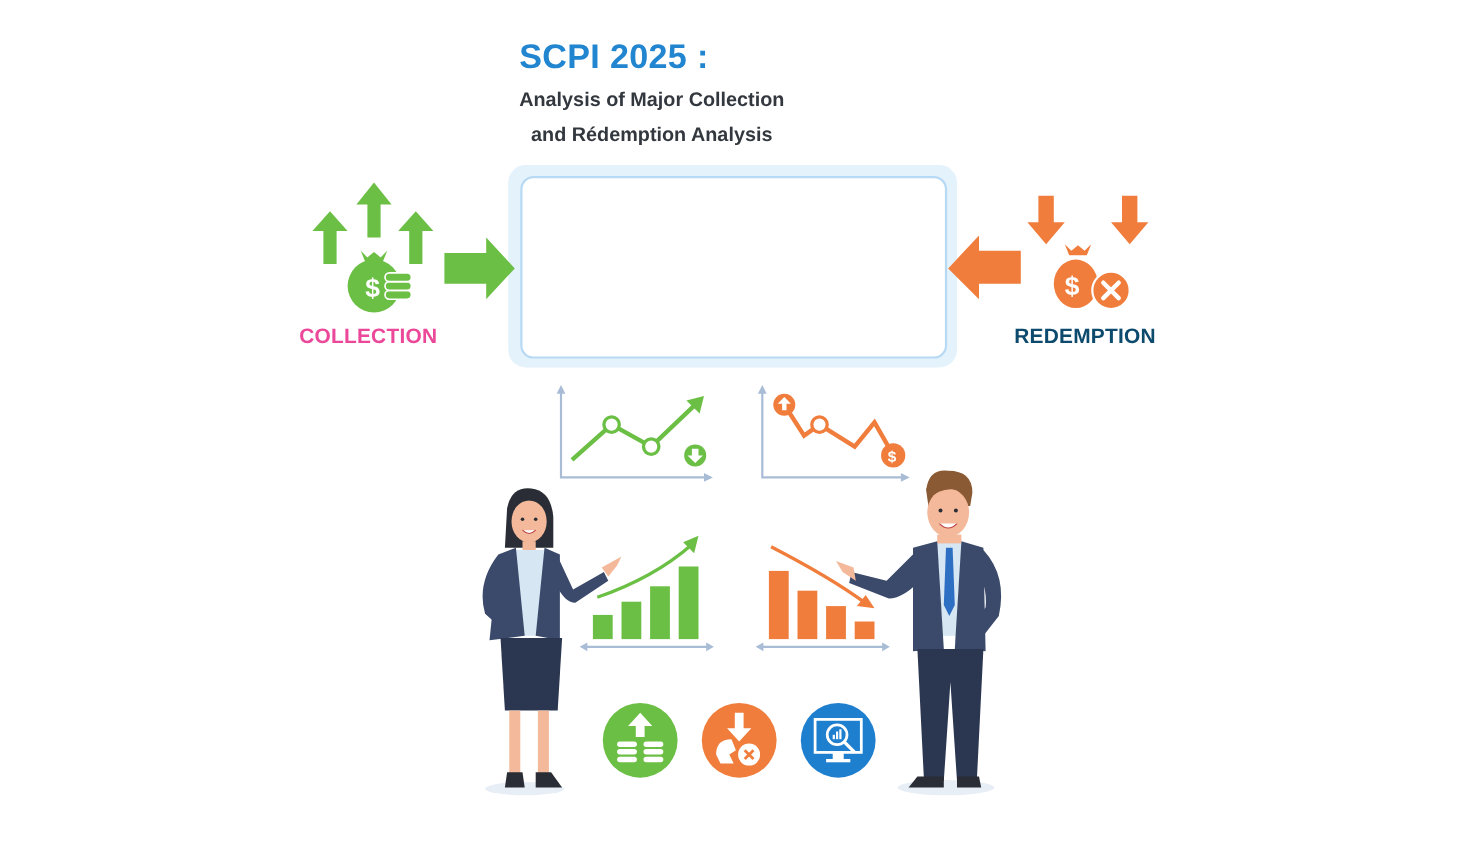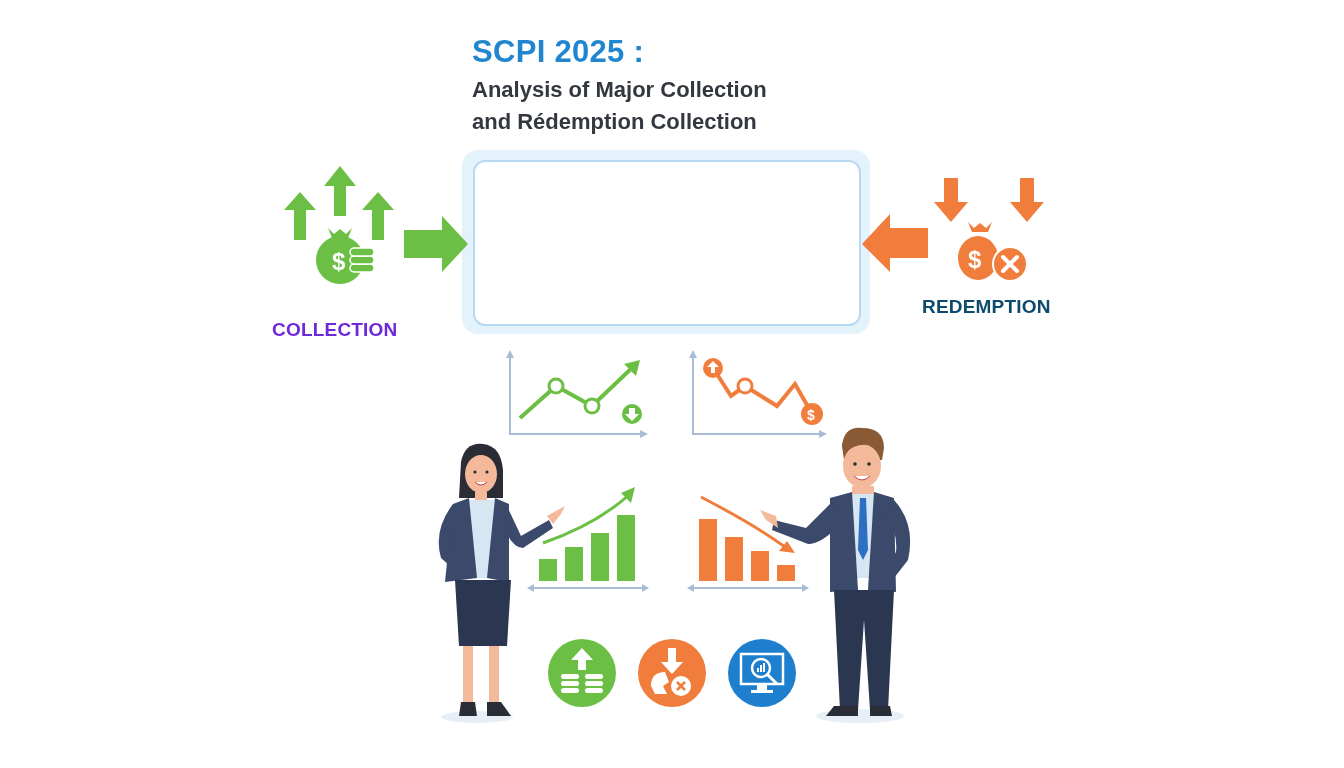--- a/index.html
+++ b/index.html
@@ -1,33 +1,33 @@
 <!DOCTYPE html>
 <html><head>
 <meta charset="utf-8">
 <style>
   html,body{margin:0;padding:0;}
   body{width:1344px;height:768px;background:#ffffff;position:relative;overflow:hidden;font-family:"Liberation Sans","DejaVu Sans",sans-serif;}
-  .abs{position:absolute;}
+  .abs{position:absolute;text-align:center;}
   .title-main{left:472px;top:34px;font-size:31px;font-weight:bold;color:#2185d0;letter-spacing:0.3px;}
-  .title-sub{left:472px;top:74px;font-size:22px;font-weight:bold;color:#33383f;line-height:32px;}
+  .title-sub{left:472px;top:74px;font-size:18px;font-weight:bold;color:#33383f;line-height:32px;}
   .label{font-size:19px;font-weight:bold;letter-spacing:0.2px;}
-  .label-collection{left:272px;top:296px;color:#6d28d9;margin-top:23px;}
+  .label-collection{left:272px;top:296px;color:#ec4899;}
   .label-redemption{left:922px;top:296px;color:#0c4a6e;}
   .center-box-outer{left:462px;top:150px;width:408px;height:184px;background:#e4f2fc;border-radius:16px;}
   .center-box-inner{left:473px;top:160px;width:384px;height:162px;background:#ffffff;border:2px solid #b7d9f3;border-radius:12px;}
   svg{position:absolute;overflow:visible;}
 </style>
 </head>
 <body>
 
 <div class="abs title-main">SCPI 2025 :</div>
 <div class="abs title-sub">
   <div>Analysis of Major Collection</div>
-  <div>and Rédemption Collection</div>
+  <div>and Rédemption Analysis</div>
 </div>
 
 <div class="abs center-box-outer"></div>
 <div class="abs center-box-inner"></div>
 
 <svg style="left:280px;top:160px;" width="200" height="130">
 
   <polygon points="20,32 4,50 14,50 14,80 26,80 26,50 36,50" fill="#6cbf45"></polygon>
   <polygon points="60,6 44,26 54,26 54,56 66,56 66,26 76,26" fill="#6cbf45"></polygon>
   <polygon points="98,32 82,50 92,50 92,80 104,80 104,50 114,50" fill="#6cbf45"></polygon>

